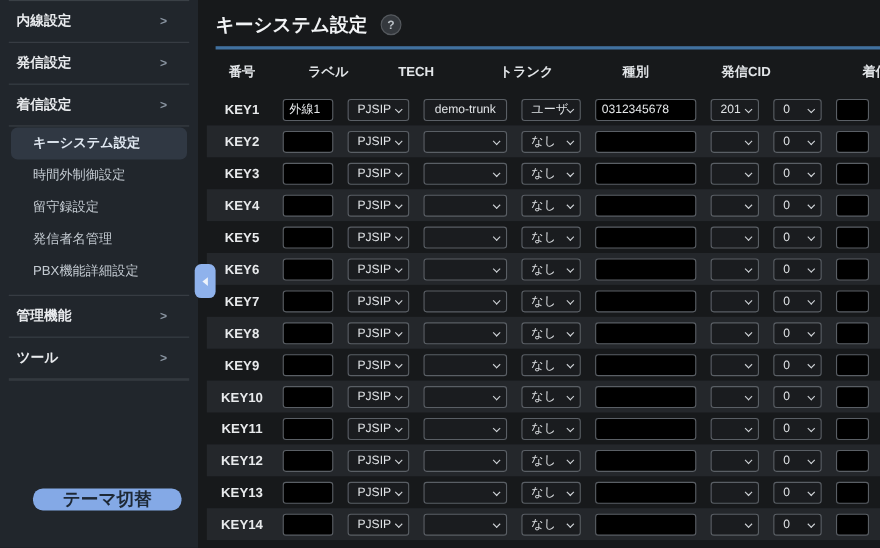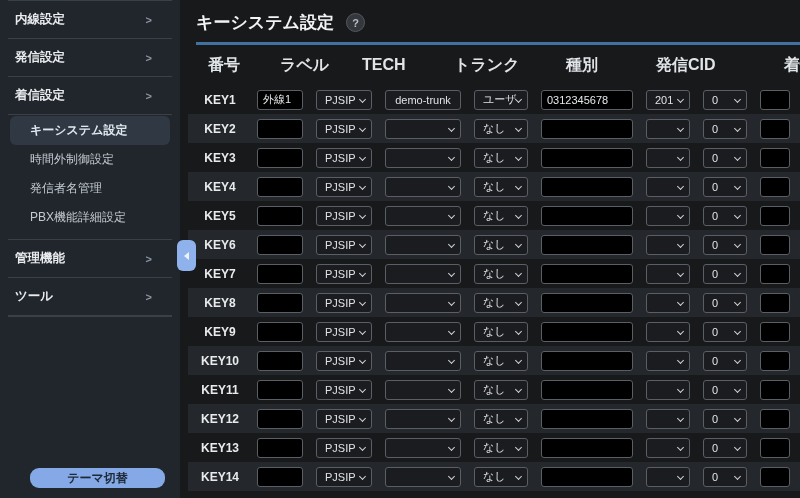--- a/index.html
+++ b/index.html
@@ -27,23 +27,23 @@
   .nav-chev { color: #8b96a3; font-size: 11px; font-weight: bold; }
   .nav-sub { padding: 1px 10px 7px 10px; }
   .nav-subitem {
     padding: 6px 6px 6px 20px; color: #c3cad1; font-size: 12px;
     border-radius: 6px; cursor: pointer; white-space: nowrap;
   }
   .nav-subitem.active {
     background: #303843; color: #dfe7f0; font-weight: bold;
   }
   .theme-btn {
-    position: absolute; left: 30px; top: 468px; width: 135px; height: 20px;
+    position: absolute; left: 30px; top: 444px; width: 135px; height: 20px;
     background: #84a9e6; color: #1d2835; border: none; border-radius: 9px;
-    font-size: 12px; font-weight: bold; cursor: pointer;
+    font-size: 16px; font-weight: bold; cursor: pointer;
     font-family: inherit;
   }
 
   
   .collapse-handle {
     position: absolute; left: 177px; top: 240px; width: 19px; height: 31px;
     background: #8fb2ec; border-radius: 6px; cursor: pointer;
     display: flex; align-items: center; justify-content: center; z-index: 5;
   }
   .tri-left {
@@ -62,21 +62,21 @@
     color: #b9bfc5; font-size: 11px; font-weight: bold;
     display: flex; align-items: center; justify-content: center; cursor: pointer;
   }
   .title-underline { height: 3px; background: #41719f; margin: 8px 0 0 16px; }
 
   .grid-row {
     display: grid;
     grid-template-columns: 48px 46px 56px 76px 54px 92px 44px 44px 30px;
     column-gap: 13px; align-items: center;
   }
-  .thead { padding-left: 16px; height: 40px; color: #e2e5e8; font-size: 16px; font-weight: bold; gap: 36px; }
+  .thead { padding-left: 16px; height: 40px; color: #e2e5e8; font-size: 12px; font-weight: bold; gap: 36px; }
   .thead > div { white-space: nowrap; }
   .th-key { padding-left: 12px; }
 
   .tbody { margin-left: 8px; }
   .trow { padding-left: 8px; height: 29px; }
   .trow:nth-child(even) { background: #24272b; }
   .key-cell { color: #e8eaec; font-size: 12px; font-weight: bold; text-align: center; }
 
   .fld {
     width: 100%; height: 20px;
@@ -116,20 +116,21 @@
       </div>
       <div class="divider"></div>
       <div class="nav-section">
         <span class="nav-label">着信設定</span>
         <span class="nav-chev">&gt;</span>
       </div>
       <div class="divider"></div>
       <div class="nav-sub">
         <div class="nav-subitem active">キーシステム設定</div>
         <div class="nav-subitem">時間外制御設定</div>
+        <div class="nav-subitem">留守録設定</div>
         <div class="nav-subitem">発信者名管理</div>
         <div class="nav-subitem">PBX機能詳細設定</div>
       </div>
       <div class="divider"></div>
       <div class="nav-section">
         <span class="nav-label">管理機能</span>
         <span class="nav-chev">&gt;</span>
       </div>
       <div class="divider"></div>
       <div class="nav-section">

